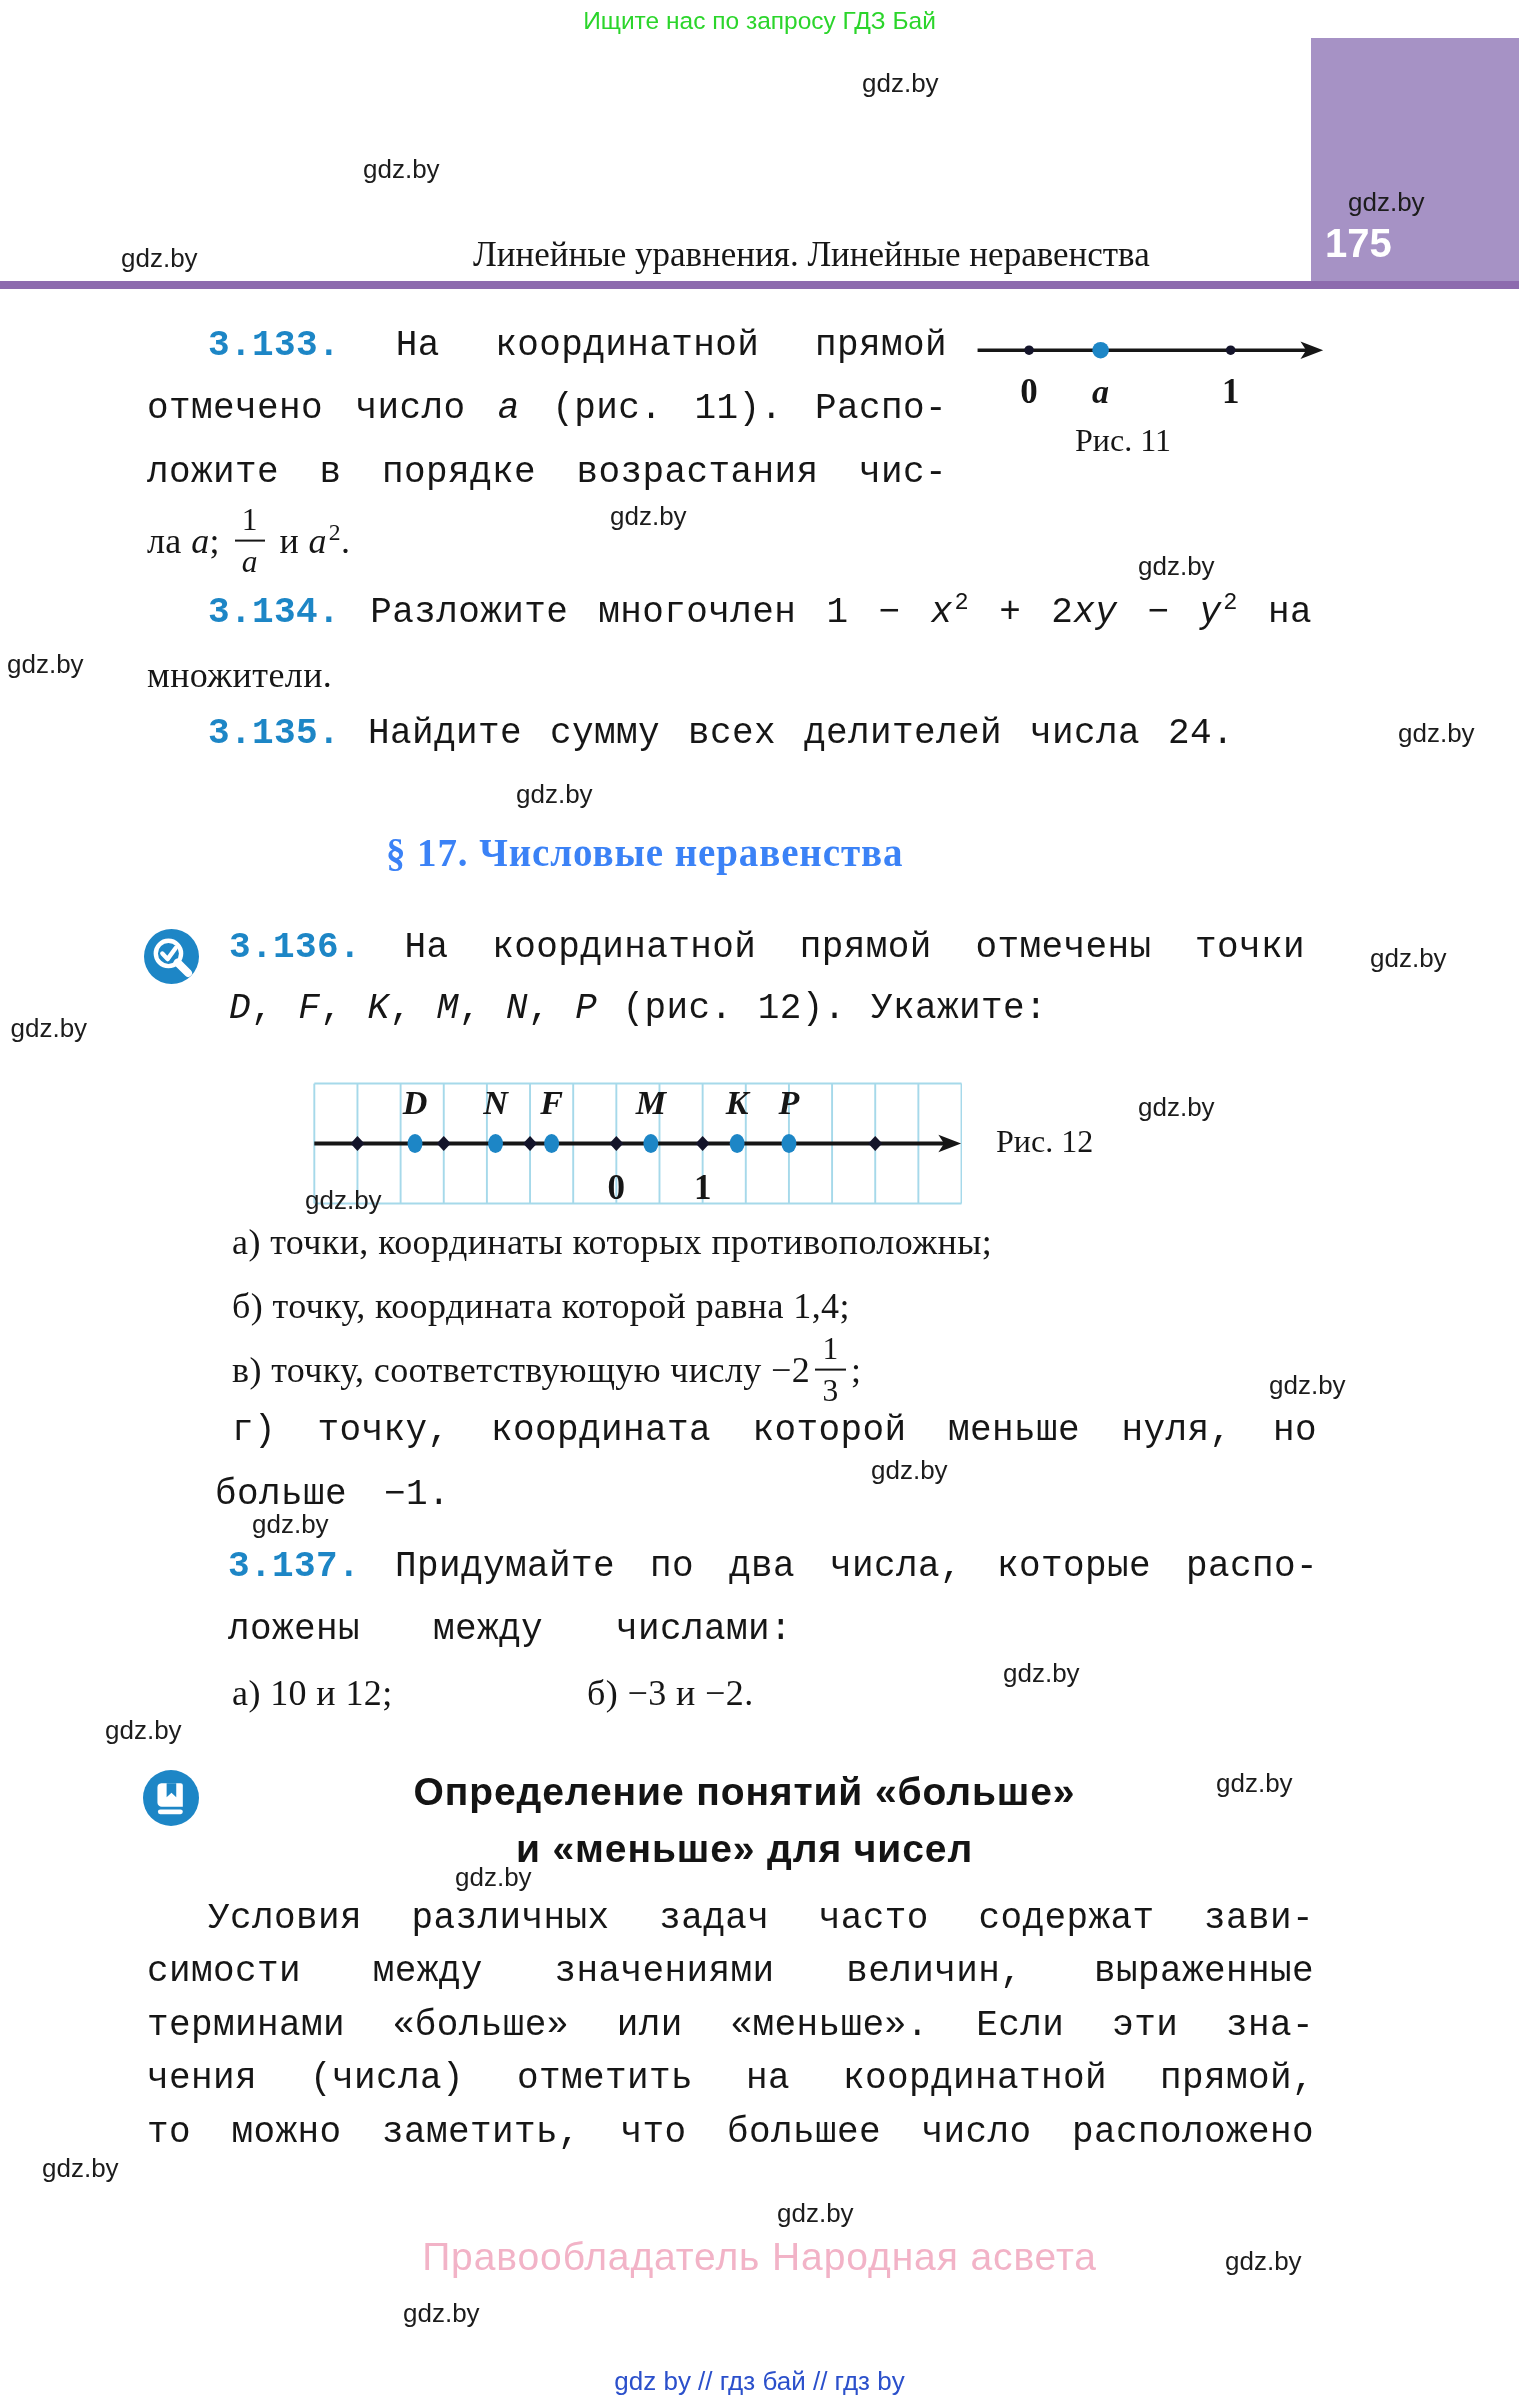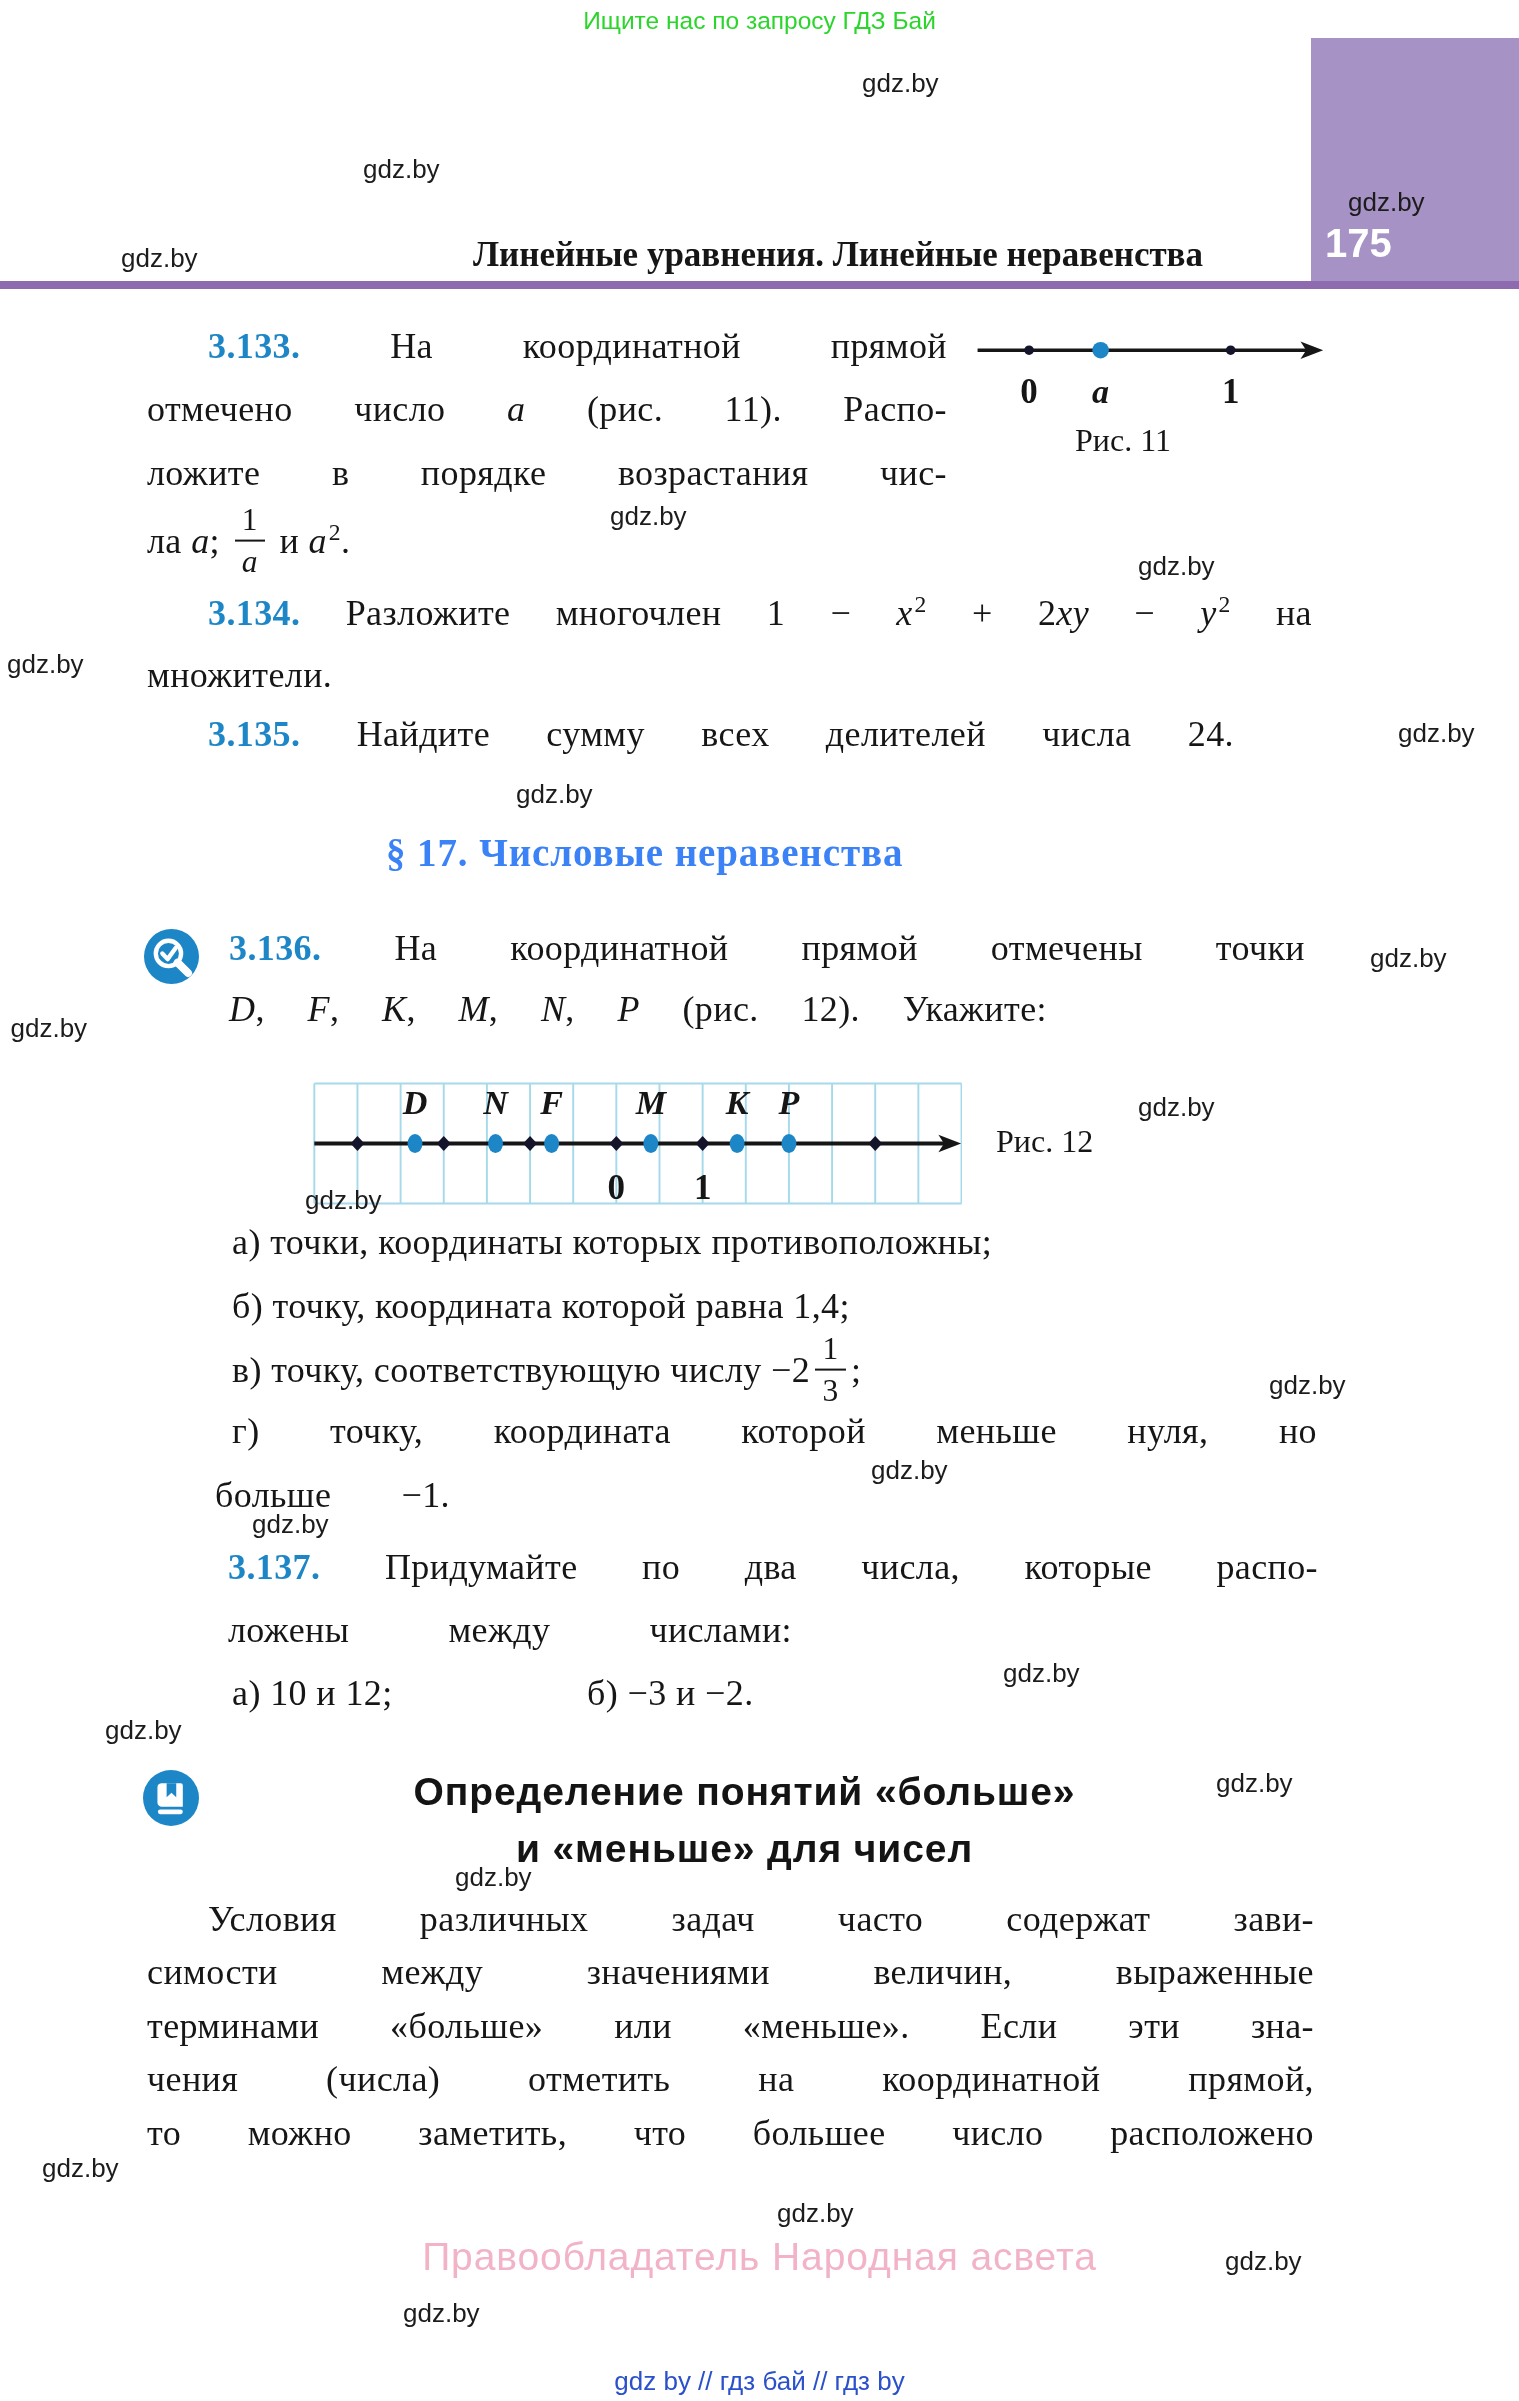--- a/index.html
+++ b/index.html
@@ -1,34 +1,34 @@
 <!DOCTYPE html>
 <html style="font-size:14px"><head>
 <meta charset="utf-8">
 <style>
   html,body{margin:0;padding:0;background:#fff;}
   .page{position:relative;width:1519px;height:2401px;background:#ffffff;overflow:hidden;
         font-family:"Liberation Serif",serif;color:#161616;}
   .abs{position:absolute;}
   
   .tline{position:absolute;font-size:36px;line-height:1.12;white-space:nowrap;letter-spacing:0.4px;}
-  .jline{white-space:normal;text-align:justify;text-align-last:justify;}
+  .jline{white-space:normal;text-align:justify;text-align-last:justify;font-family:Liberation Mono, monospace;}
   .pnum{color:#1d86c6;font-weight:bold;}
   .it{font-style:italic;}
   .sup{font-size:23.6px;position:relative;top:-13px;margin-left:1.8px;}
   .frac{display:inline-block;vertical-align:middle;text-align:center;line-height:1;margin:0 5.3px;transform:translateY(-4.4px);}
   .frac .fn{display:block;font-size:31.5px;padding:0 7px 4.4px;border-bottom:2.6px solid #161616;}
   .frac .fd{display:block;font-size:31.5px;padding:4.4px 7px 0;}
   
   .banner{position:absolute;top:7px;left:0;right:0;text-align:center;
           font-family:"Liberation Sans",sans-serif;font-size:24.5px;color:#2bd52b;}
   .pagebox{position:absolute;left:1311px;top:38px;width:208px;height:243px;background:#a692c5;}
   .pagenum{position:absolute;left:1325px;top:221px;font-family:"Liberation Sans",sans-serif;
            font-weight:bold;font-size:40px;color:#ffffff;}
-  .htitle{position:absolute;left:473px;top:235px;font-size:35px;font-weight:bold;white-space:nowrap;text-align:right;}
+  .htitle{position:absolute;left:473px;top:235px;font-size:35px;font-weight:normal;white-space:nowrap;text-align:right;}
   .hrule{position:absolute;left:0;top:281px;width:1519px;height:7.9px;background:#8d6bae;}
   
   .sec{position:absolute;left:386px;top:830px;font-size:39px;font-weight:bold;color:#3b82f6;
        letter-spacing:0.9px;white-space:nowrap;}
   .defh{position:absolute;left:158px;width:1173px;text-align:center;
         font-family:"Liberation Sans",sans-serif;font-weight:bold;font-size:39px;color:#141414;
         letter-spacing:0.9px;white-space:nowrap;}
   
   .figcap{position:absolute;font-size:32px;white-space:nowrap;}
   .flabel-big{font-family:"Liberation Serif",serif;font-weight:bold;font-size:40px;fill:#161616;}

